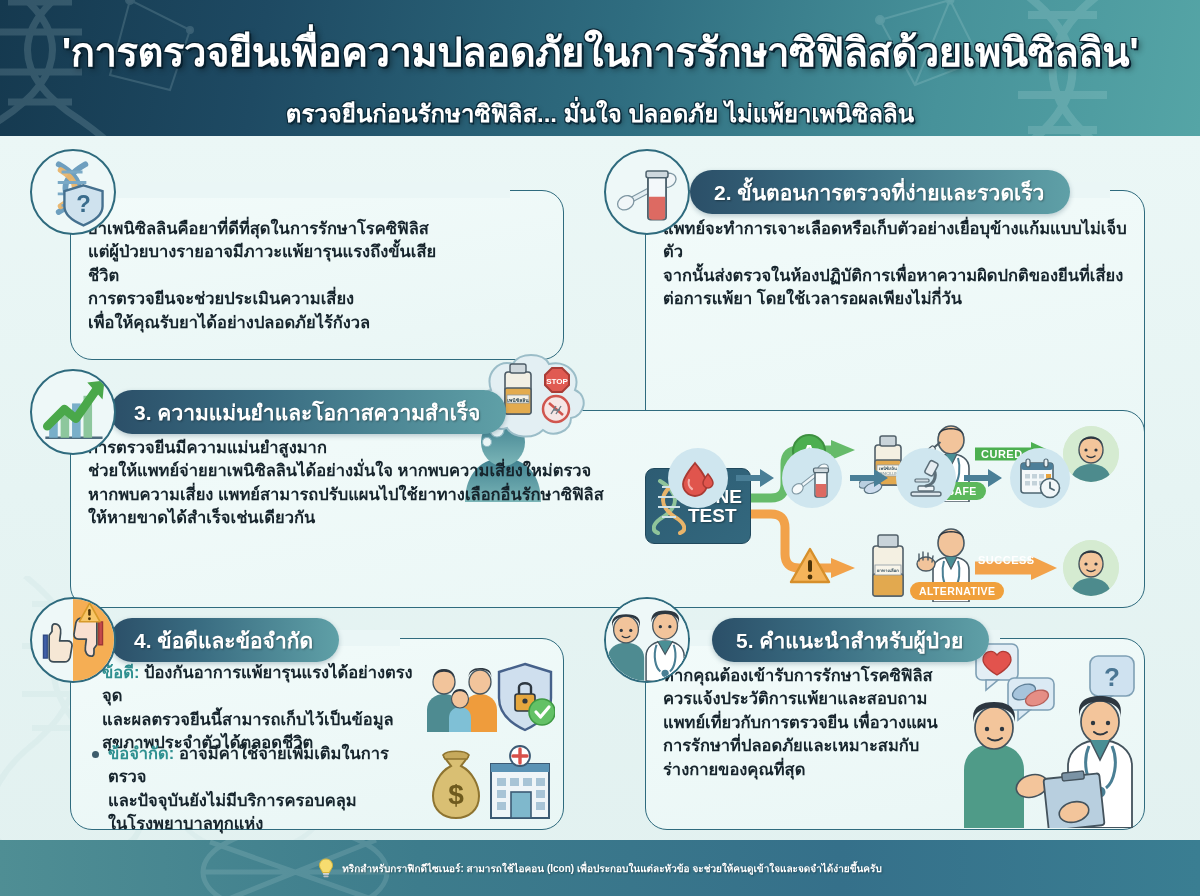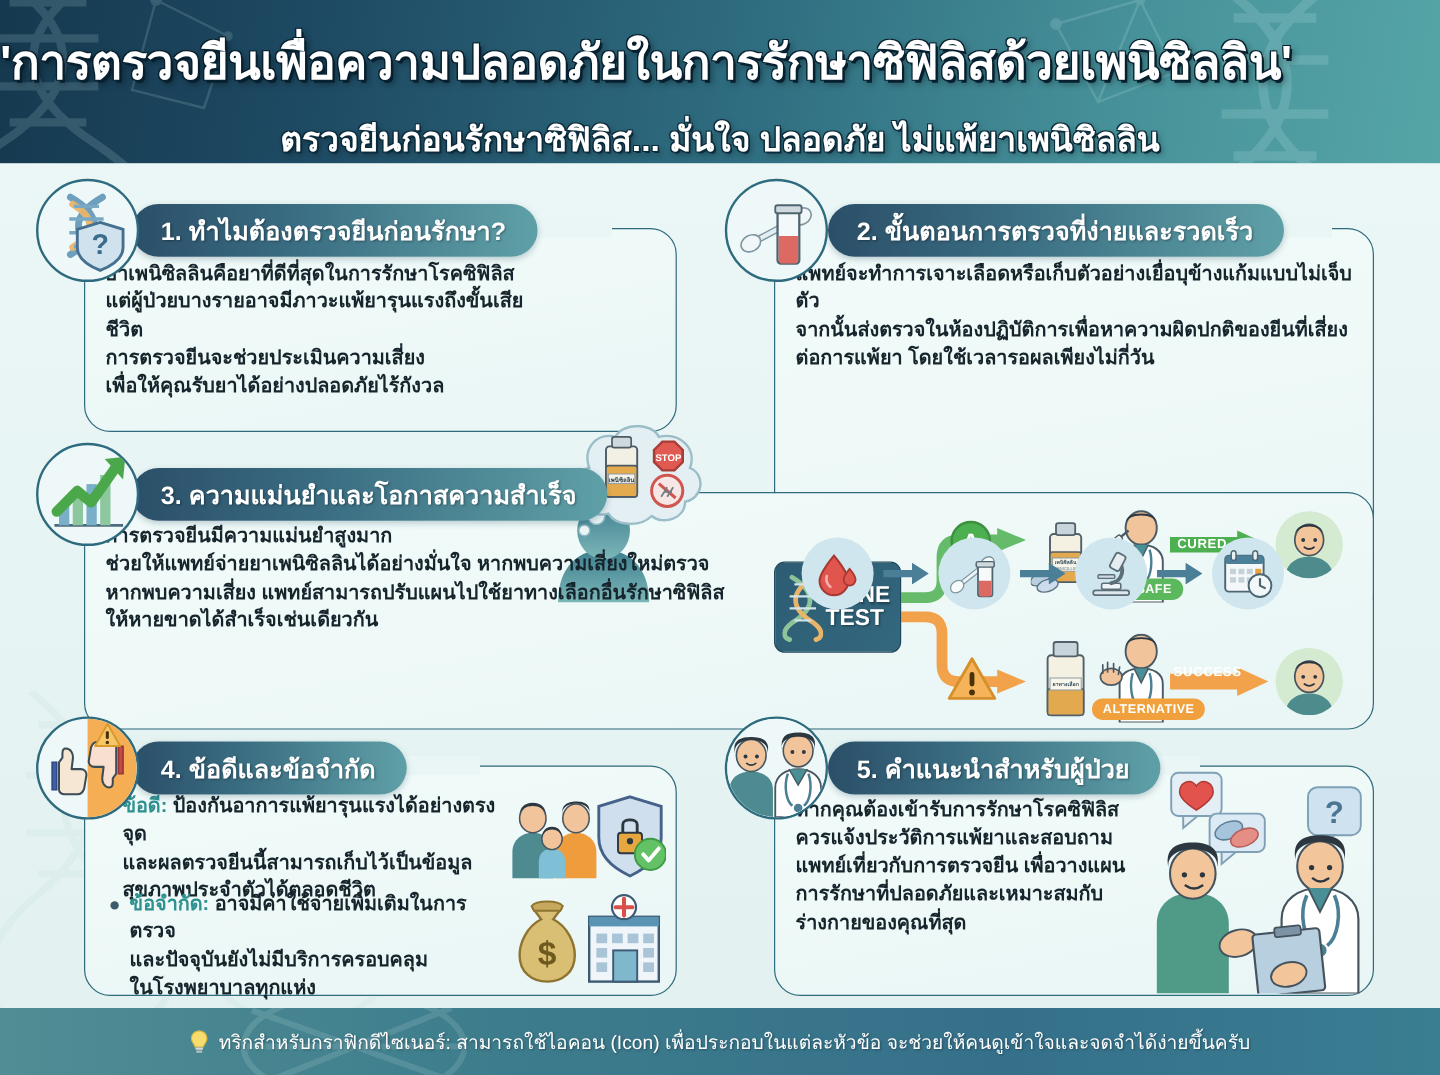--- a/index.html
+++ b/index.html
@@ -19,33 +19,33 @@
   
   .header {
     position: relative;
     width: 1200px; height: 136px;
     background: linear-gradient(100deg, #15394f 0%, #1e4a63 22%, #2f6d80 52%, #47929a 78%, #55a5a6 100%);
     overflow: hidden;
   }
   .header-dna { position: absolute; opacity: .16; pointer-events: none; }
   .header-title {
     position: relative; z-index: 3;
-    text-align: left;
+    text-align: center;
     color: #ffffff;
     font-size: 40px;
     font-weight: bold;
     letter-spacing: -0.5px;
     padding-top: 20px;
     text-shadow: 2px 2px 0 #07202f, -1px -1px 0 #07202f, 1px -1px 0 #07202f, -1px 1px 0 #07202f, 3px 3px 6px rgba(0,0,0,.45);
   }
   .header-sub {
     position: relative; z-index: 3;
     text-align: center;
     color: #ffffff;
-    font-size: 28px;
+    font-size: 24px;
     font-weight: bold;
     padding-top: 10px;
     text-shadow: 1.5px 1.5px 0 #0b2a3a, -1px -1px 0 #0b2a3a, 1px -1px 0 #0b2a3a, -1px 1px 0 #0b2a3a, 2px 2px 5px rgba(0,0,0,.4);
   }
 
   
   .board { position: relative; width: 1200px; height: 704px; }
   .bg-dna { position: absolute; opacity: .10; pointer-events: none; }
 
   
@@ -147,21 +147,21 @@
 
   
   .footer {
     position: relative; width: 1200px; height: 56px;
     background: linear-gradient(90deg, #4f8e94 0%, #3d7c8c 35%, #35708a 70%, #3a7e92 100%);
     display: flex; align-items: center; justify-content: center;
     overflow: hidden;
   }
   .footer-inner { display: flex; align-items: center; gap: 8px; z-index: 3; }
   .footer-text {
-    color: #ffffff; font-size: 16px; font-weight: normal;
+    color: #ffffff; font-size: 10px; font-weight: bold;
     text-shadow: 1px 1px 2px rgba(0,0,0,.35);
     white-space: nowrap;
   }
   .footer-dna { position: absolute; opacity: .14; }
 </style>
 </head>
 <body>
 
 <div id="page">
 
@@ -207,23 +207,20 @@
     <svg class="bg-dna" style="left:150px; top:600px; width:200px; height:120px;" viewBox="0 0 200 120">
       <g stroke="#a9ccd1" stroke-width="5" fill="none">
         <ellipse cx="100" cy="60" rx="78" ry="56"></ellipse>
         <path d="M35,28 L150,90 M30,60 L165,60 M45,92 L150,25"></path>
       </g>
     </svg>
 
     <div class="card" style="left:70px; top:54px; width:494px; height:170px;">
     </div>
     <div class="card-clip" style="left:110px; top:46px; width:400px; height:16px;"></div>
-    <div class="pill" style="left:110px; top:34px;">
-      <span>1. ทำไมต้องตรวจยีนก่อนรักษา?</span>
-    </div>
     <div class="badge" style="left:30px; top:13px;">
       <svg viewBox="0 0 86 86" width="86" height="86">
         <g stroke="#6e9fbf" stroke-width="6" fill="none" stroke-linecap="round">
           <path d="M28,14 C56,30 56,48 28,64"></path>
           <path d="M56,14 C28,30 28,48 56,64"></path>
         </g>
         <g stroke="#e8b46a" stroke-width="6" fill="none" stroke-linecap="round">
           <path d="M30,20 C50,32 50,46 30,58" opacity=".95"></path>
         </g>
         <g stroke="#7aa9c6" stroke-width="3">
@@ -565,21 +562,21 @@
           <rect x="111" y="50" width="9" height="8"></rect>
         <rect x="72" y="62" width="9" height="8"></rect>
           <rect x="111" y="62" width="9" height="8"></rect>
       </g>
       <rect x="86" y="52" width="20" height="26" fill="#7fb8cc" stroke="#3c5a74" stroke-width="1.6"></rect>
     </svg>
 
     <div class="card" style="left:645px; top:502px; width:500px; height:192px;">
     </div>
     <div class="card-clip" style="left:690px; top:494px; width:310px; height:16px;"></div>
-    <div class="pill" style="left:690px; top:482px;">
+    <div class="pill" style="left:712px; top:482px;">
       <span>5. คำแนะนำสำหรับผู้ป่วย</span>
     </div>
     <div class="badge" style="left:604px; top:461px;">
       <svg viewBox="0 0 86 86" width="86" height="86">
         <rect width="86" height="86" fill="#eef8f8"></rect>
         <path d="M2,86 L2,62 C2,52 10,46 21,46 C32,46 40,52 40,62 L40,86 Z" fill="#4e8b91"></path>
         <ellipse cx="21" cy="32" rx="13" ry="14" fill="#f2c49b" stroke="#46555f" stroke-width="1.4"></ellipse>
         <path d="M7,31 C3,14 39,14 35,31 C38,20 32,16 21,16 C10,16 4,20 7,31 Z" fill="#2d3740"></path>
         <circle cx="16" cy="33" r="1.7" fill="#2d3740"></circle>
           <circle cx="26" cy="33" r="1.7" fill="#2d3740"></circle>

